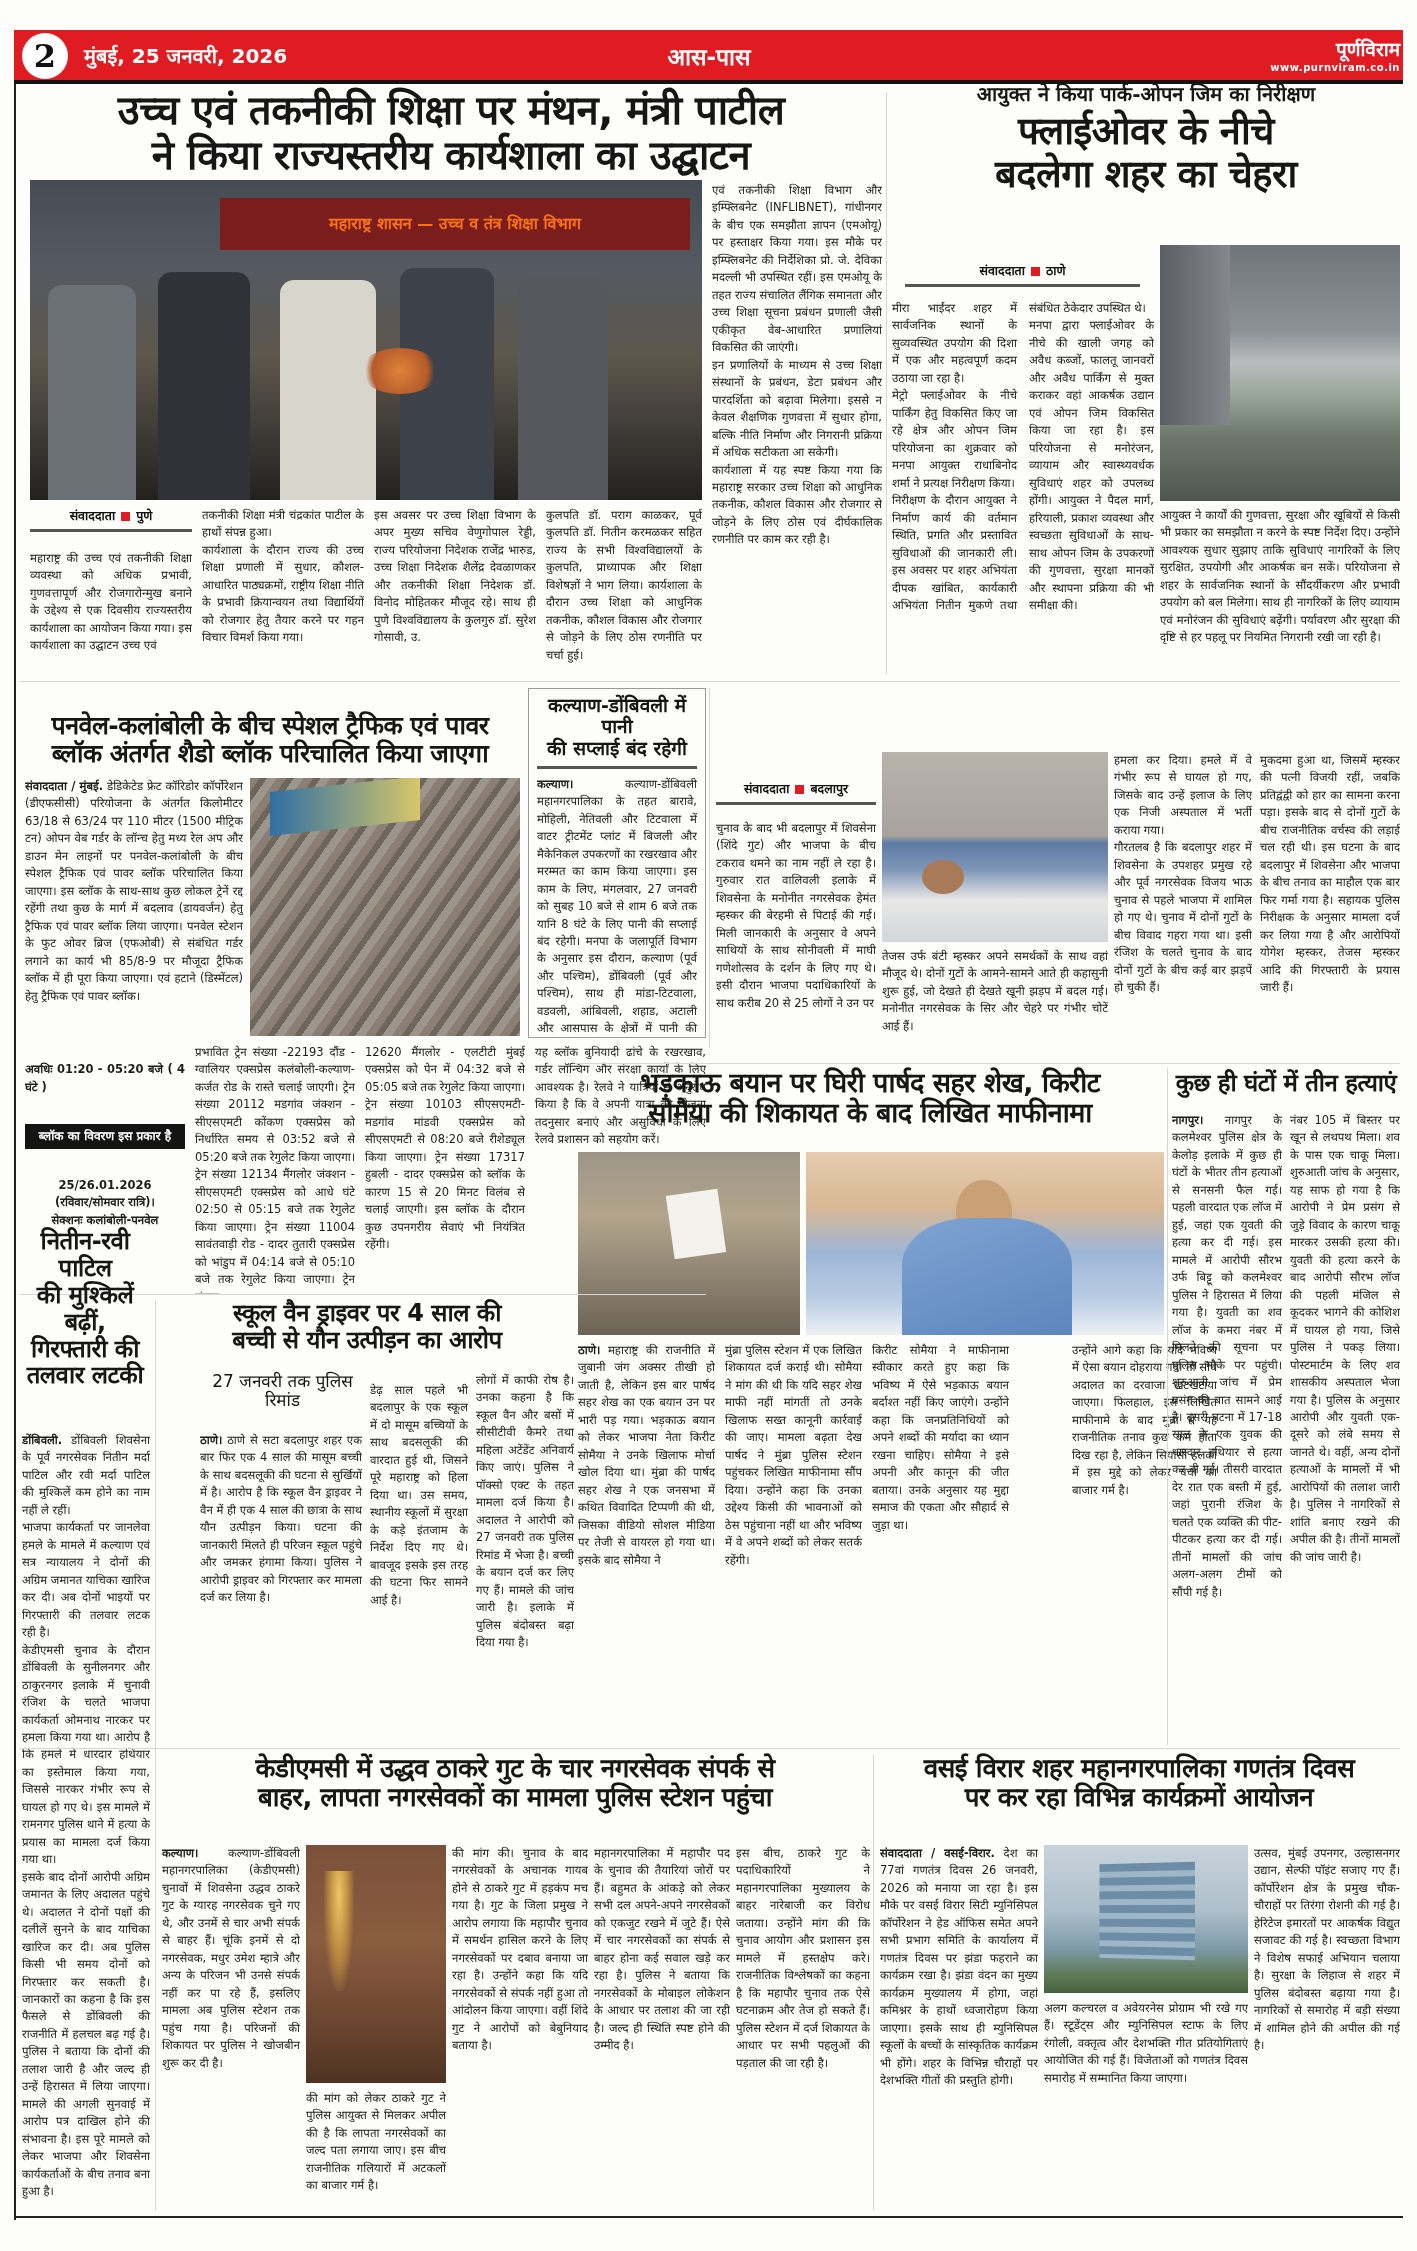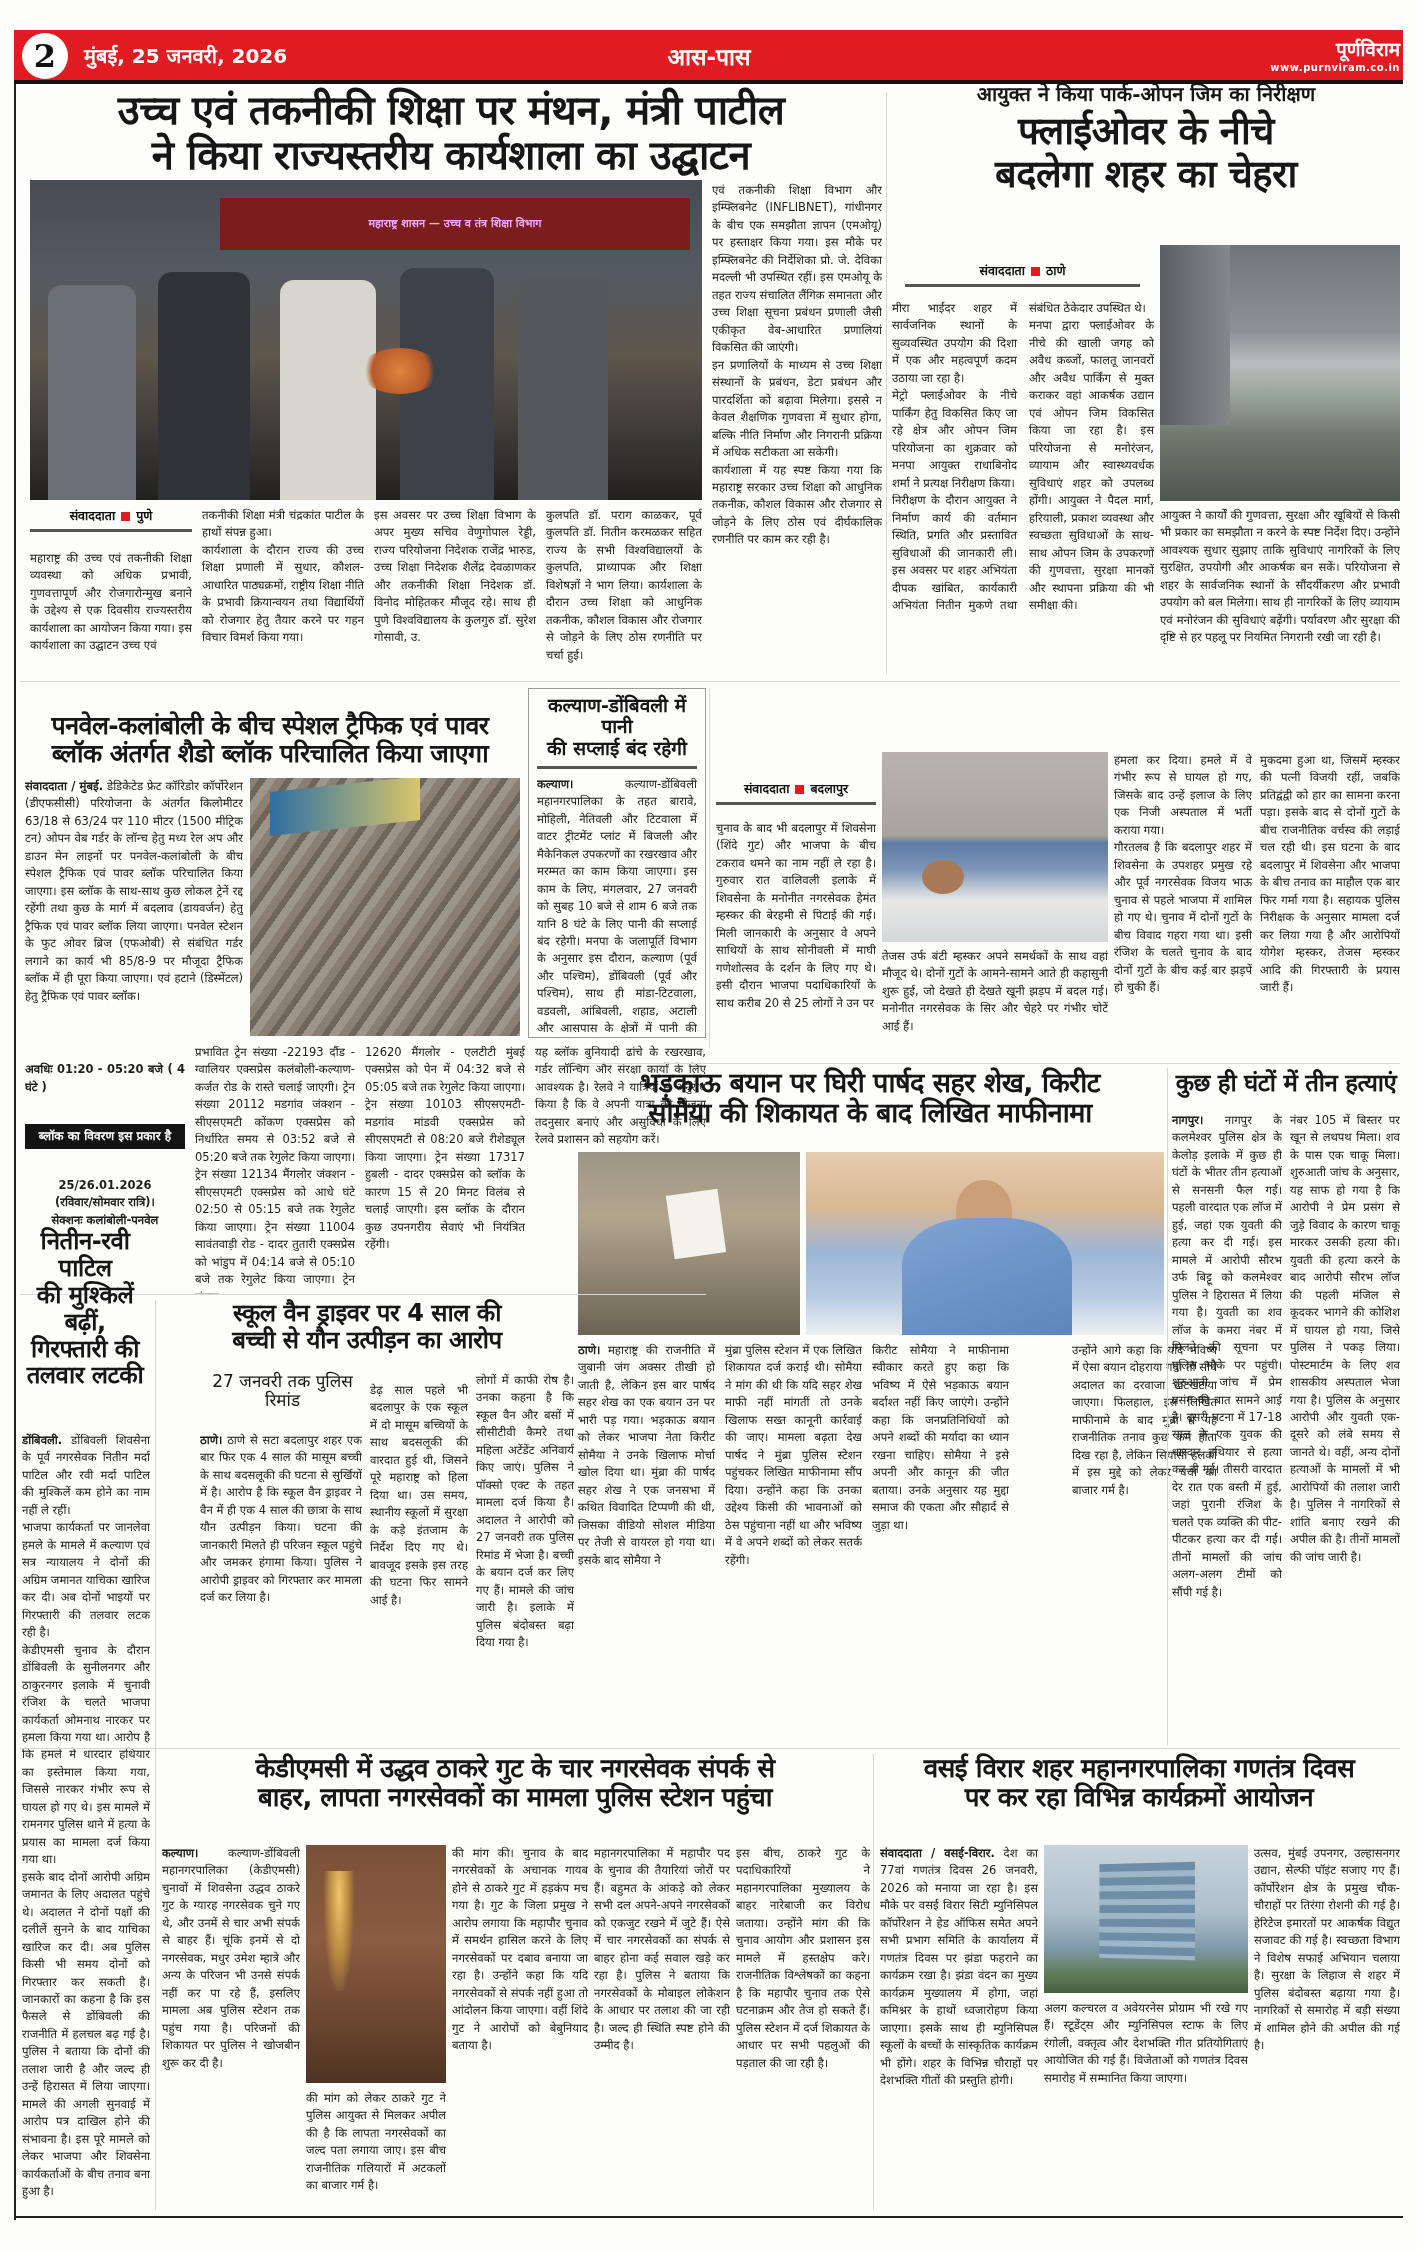--- a/index.html
+++ b/index.html
@@ -33,21 +33,21 @@
   <div id="mast" class="abs"></div>
   <div id="pagenum" class="abs">2</div>
   <div class="abs mwhite" style="left:84px;top:42px;font-size:20px;">मुंबई, 25 जनवरी, 2026</div>
   <div class="abs mwhite" style="left:634px;top:40px;width:150px;text-align:center;font-size:23px;">आस-पास</div>
   <div class="abs mwhite" style="left:1260px;top:36px;width:140px;text-align:right;font-size:19px;">पूर्णविराम</div>
   <div class="abs mwhite" style="left:1260px;top:62px;width:140px;text-align:right;font-size:10px;letter-spacing:0.5px;">www.purnviram.co.in</div>
 
   <div class="abs hl" style="left:20px;top:88px;width:862px;font-size:40px;">उच्च एवं तकनीकी शिक्षा पर मंथन, मंत्री पाटील
 ने किया राज्यस्तरीय कार्यशाला का उद्घाटन</div>
   <div class="abs photo" style="left:30px;top:180px;width:672px;height:320px;background:linear-gradient(180deg,#474c54 0%,#555a62 28%,#5d564b 55%,#3a3733 82%,#23211e 100%);">
-    <div class="abs" style="left:190px;top:18px;width:470px;height:52px;background:#7c1d1d;color:#f0abfc;font-size:11px;font-weight:bold;text-align:center;line-height:52px;overflow:hidden;">महाराष्ट्र शासन — उच्च व तंत्र शिक्षा विभाग</div>
+    <div class="abs" style="left:190px;top:18px;width:470px;height:52px;background:#7c1d1d;color:#f97316;font-size:16px;font-weight:bold;text-align:center;line-height:52px;overflow:hidden;">महाराष्ट्र शासन — उच्च व तंत्र शिक्षा विभाग</div>
     <div class="sil" style="left:18px;width:88px;height:215px;background:#6b6f76;"></div>
     <div class="sil" style="left:128px;width:92px;height:228px;background:#2f3338;"></div>
     <div class="sil" style="left:250px;width:96px;height:220px;background:#d8d5cd;"></div>
     <div class="sil" style="left:370px;width:94px;height:232px;background:#3c414a;"></div>
     <div class="sil" style="left:488px;width:90px;height:222px;background:#55585c;"></div>
     <div class="abs" style="left:330px;top:168px;width:80px;height:46px;background:radial-gradient(circle at 50% 50%,#e0833c 0%,#b55a2a 60%,transparent 75%);border-radius:50%;"></div>
   </div>
   <div class="abs" style="left:30px;top:507px;width:162px;">
     <div class="dl"><span>संवाददाता</span><span class="sq"></span><span>पुणे</span></div>
     <div class="dlrule"></div>

